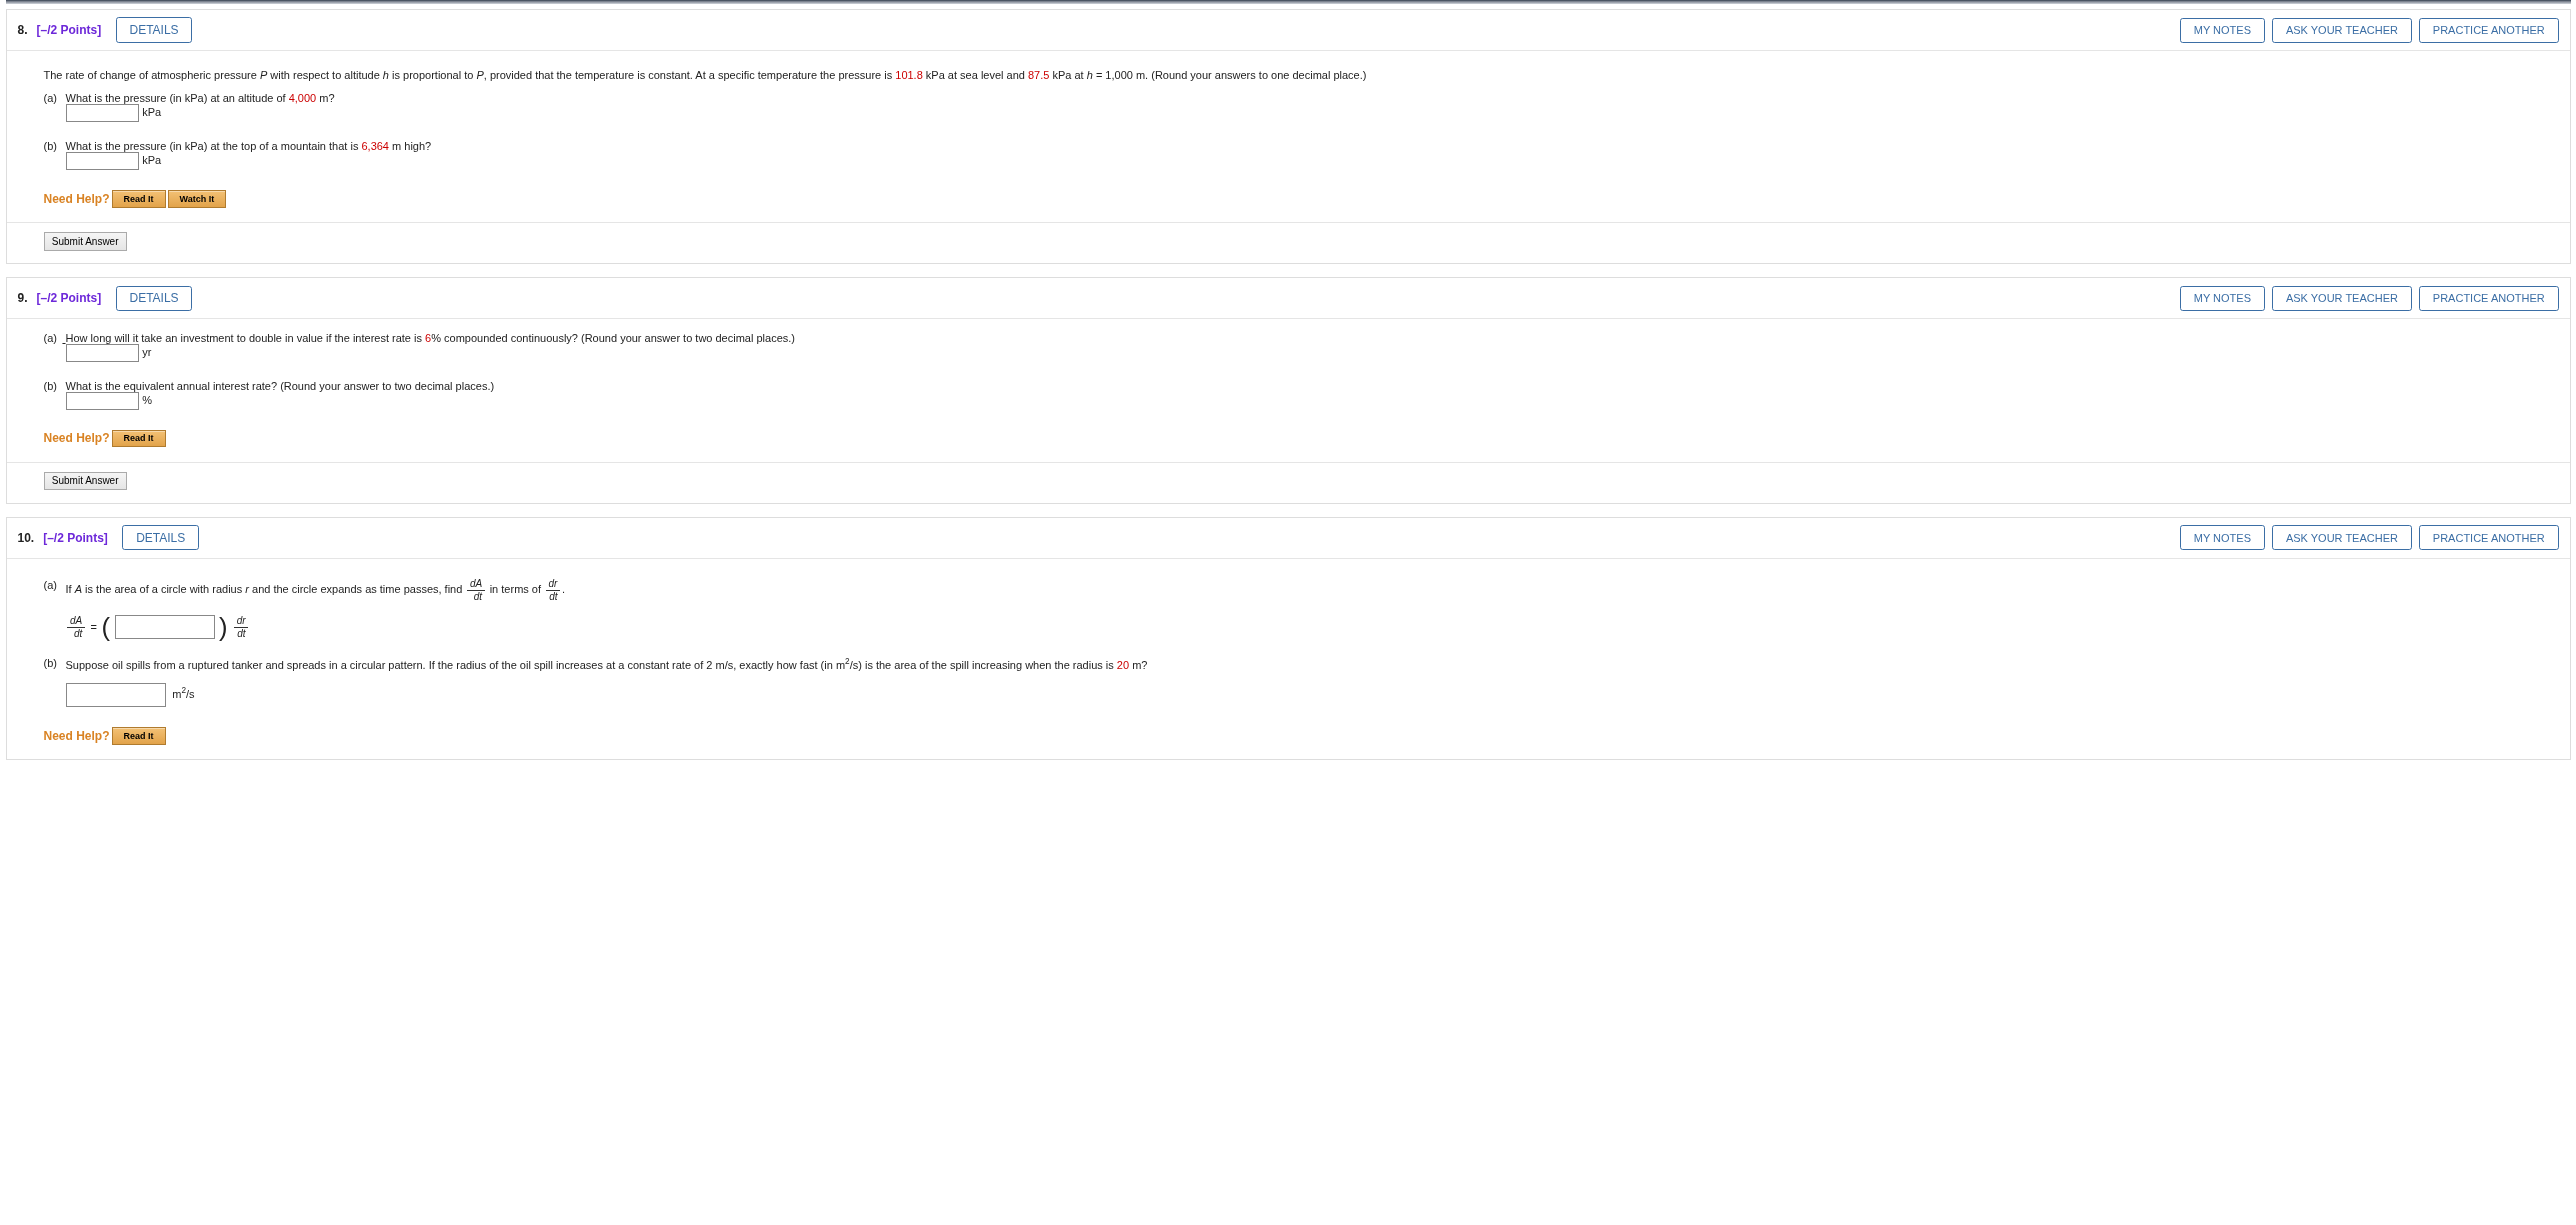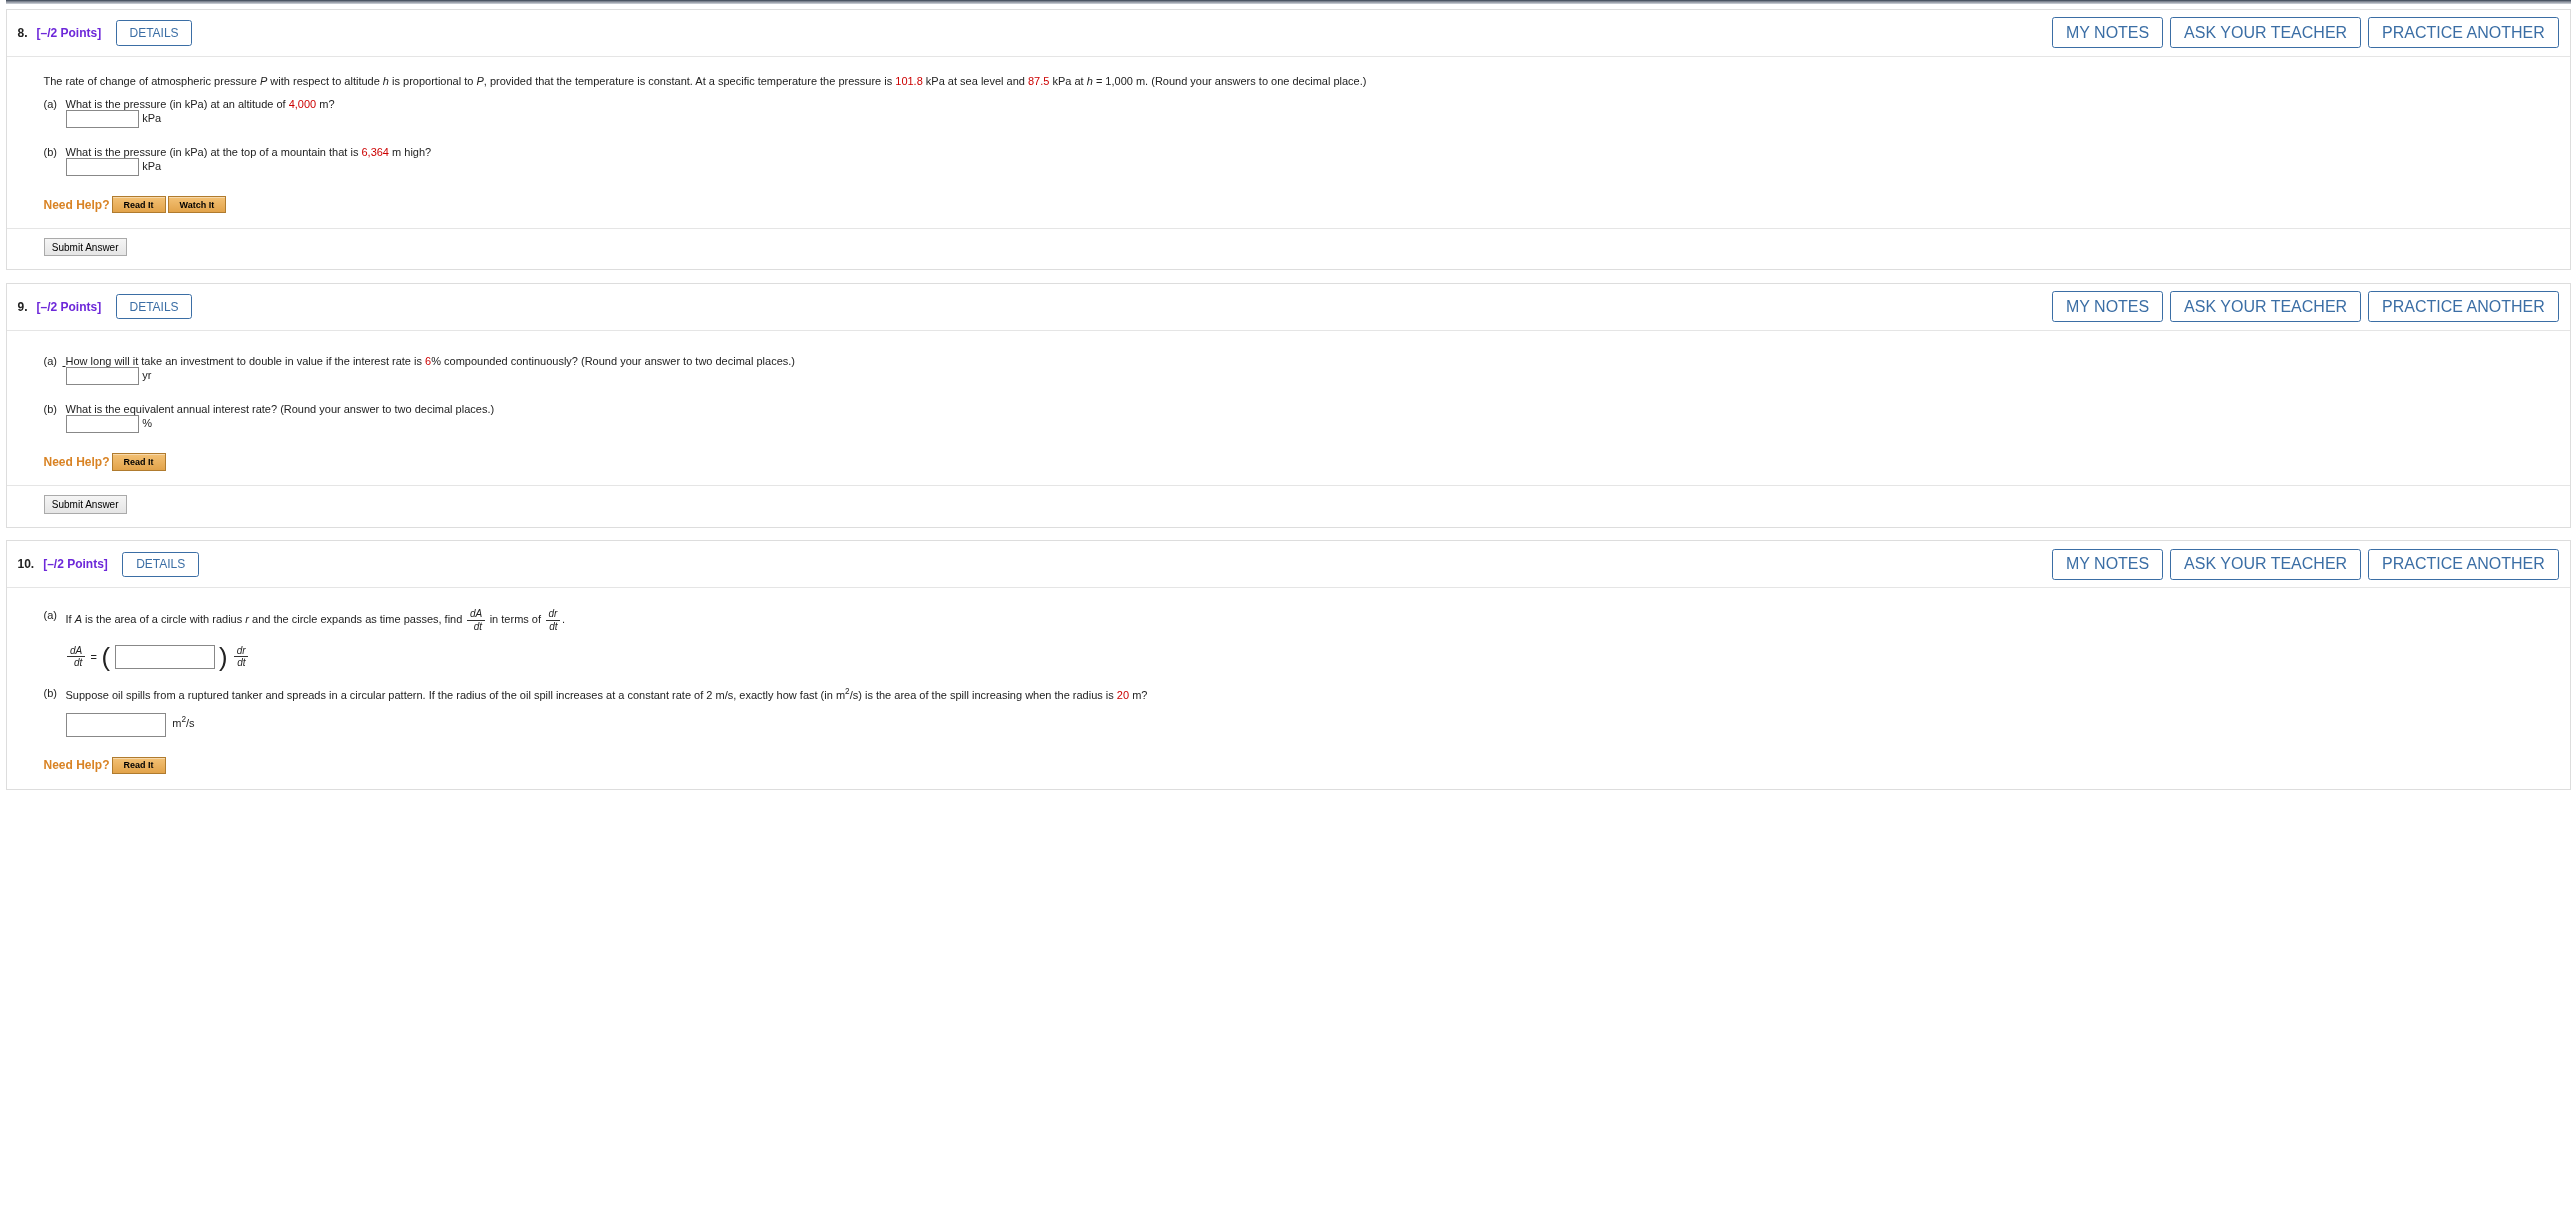--- a/index.html
+++ b/index.html
@@ -58,21 +58,21 @@
     margin-left: auto;
     display: flex;
     gap: 7.3px;
   }
   .btn-blue-outline {
     display: inline-block;
     border: 0.9px solid #3b6ea5;
     color: #3b6ea5;
     background: #fff;
     padding: 5.5px 12.8px;
-    font-size: 16px;
+    font-size: 11px;
     border-radius: 2.7px;
     cursor: pointer;
     white-space: nowrap;
     text-align: center;
   }
   .question-body {
     padding: 12.8px 27px 14.6px 37px;
     border-bottom: 0.9px solid #e5e5e5;
     color: #222;
   }
@@ -213,21 +213,21 @@
       <span class="btn-details">DETAILS</span>
     </div>
     <div class="q-right">
       <span class="btn-blue-outline">MY NOTES</span>
       <span class="btn-blue-outline">ASK YOUR TEACHER</span>
       <span class="btn-blue-outline">PRACTICE ANOTHER</span>
     </div>
   </div>
 
   <div class="question-body">
-    <div class="part" style="margin-top:12px;text-decoration:underline;">
+    <div class="part" style="margin-top:0;text-decoration:underline;">
       <span class="part-label">(a)</span>
       <span class="part-content">
         <span>How long will it take an investment to double in value if the interest rate is </span><span class="red">6</span><span>% compounded continuously? (Round your answer to two decimal places.)</span><br>
         <input type="text" class="answer-input" style=""><span class="unit">yr</span>
       </span>
     </div>
 
     <div class="part">
       <span class="part-label">(b)</span>
       <span class="part-content">

